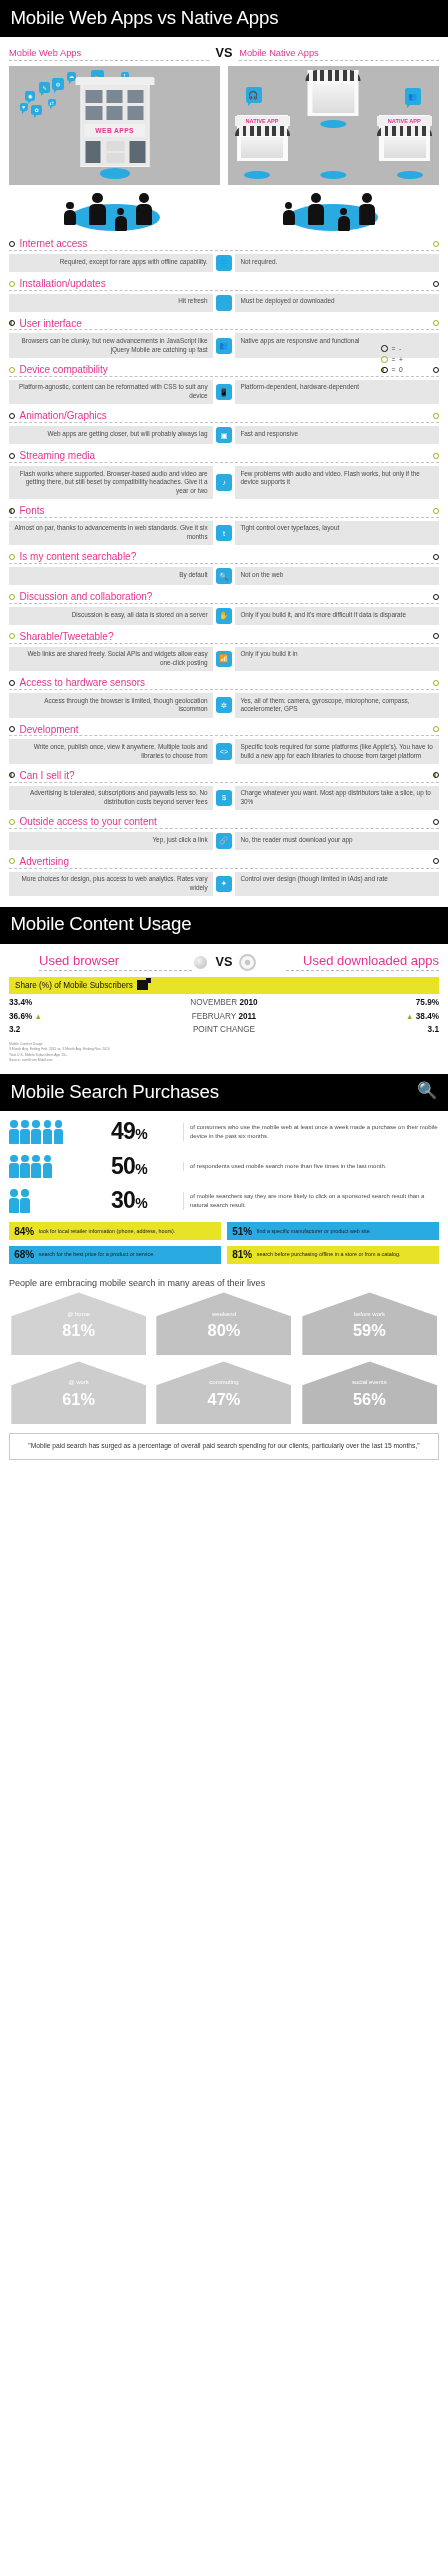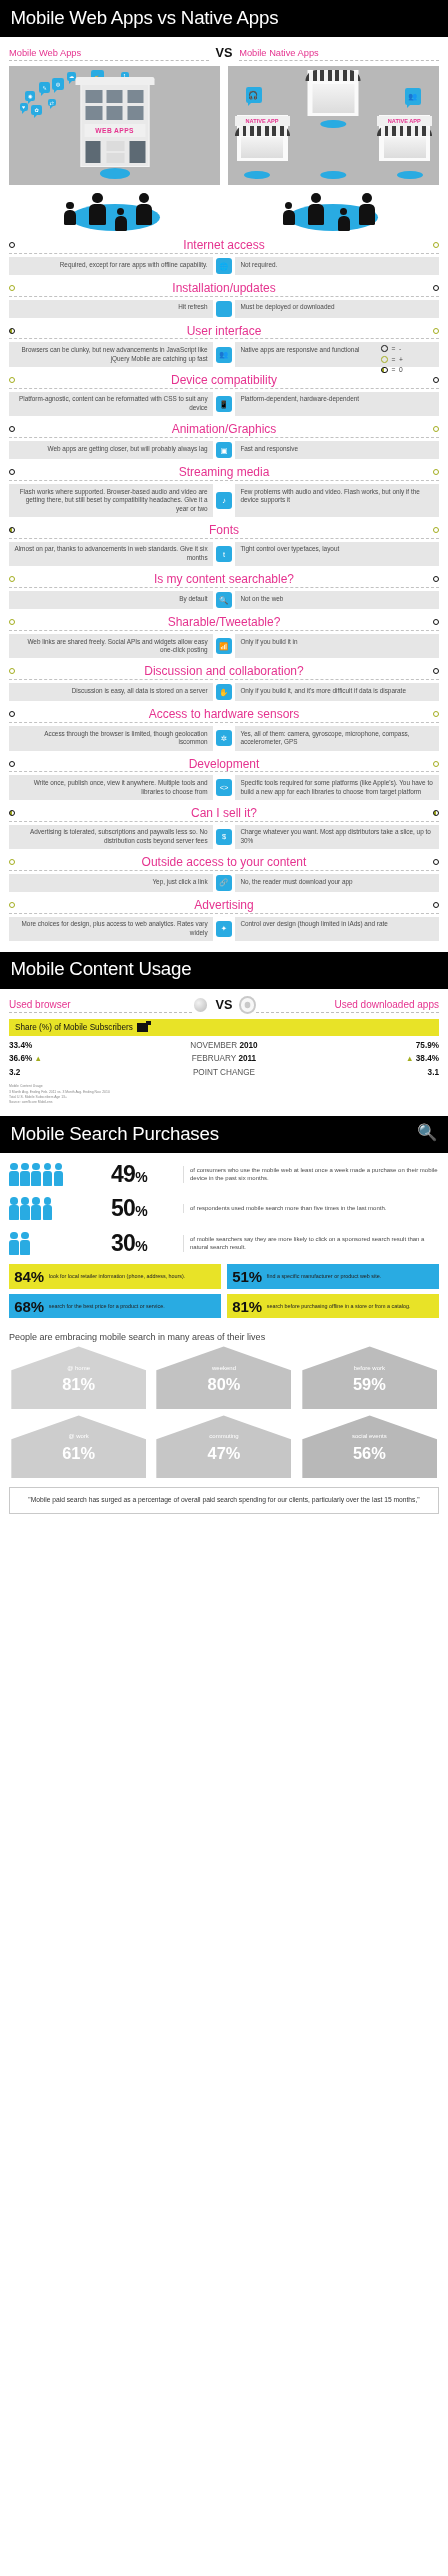--- a/index.html
+++ b/index.html
@@ -98,41 +98,41 @@
     background:linear-gradient(90deg,#a3ad1e 50%, transparent 50%); }
 
   
   .cmp{ padding:4.5px 9px 0; }
   .crow{ margin-bottom:6px; }
   .chead{
     display:flex; align-items:center; gap:4.5px;
     border-bottom:0.7px dashed #c2c2c2; padding-bottom:0.7px;
   }
   .chead .title{
-    flex:1; text-align:center; color:#e5338f; font-size:12px;
+    flex:1; color:#e5338f; font-size:10px;
   }
   .dot{ width:6px; height:6px; border-radius:50%; border:1.9px solid #111; flex:0 0 auto; }
   .dot.good{ border-color:#a3ad1e; }
   .dot.half{ border-color:#111; background:linear-gradient(90deg,#a3ad1e 50%,transparent 50%); }
   .cbody{ display:flex; align-items:stretch; gap:3px; margin-top:3px; }
   .cell{
     background:#e6e6e6; padding:3.7px 5.2px; font-size:6.4px; line-height:1.35;
     color:#4b4b4b; flex:1; min-height:18px;
   }
   .cell.l{ text-align:right; }
   .cicon{
     width:16.4px; flex:0 0 16.4px; background:#29ABE2; border-radius:3px;
     color:#fff; font-size:7.5px; display:flex; align-items:center;
     justify-content:center; align-self:center; height:16.4px;
   }
 
   
   .usage-head{ display:flex; align-items:flex-end; padding:9px 9px 0; }
-  .usage-head .u{ flex:1; color:#e5338f; font-size:10px;
-    border-bottom:0.7px dashed #bdbdbd; padding-bottom:2.2px; }
+  .usage-head .u{ flex:1; color:#e5338f; font-size:13px;
+    border-bottom:0.7px dashed #bdbdbd; padding-bottom:2.2px;margin-left:30px; }
   .usage-head .u.r{ text-align:right; }
   .globe{ width:13.4px; height:13.4px; border-radius:50%;
     background:radial-gradient(circle at 35% 35%,#f2f2f2,#b9b9b9); margin:0 1.5px 1.5px; }
   .gear{ width:13.4px; height:13.4px; border-radius:50%;
     background:#c9c9c9; margin:0 1.5px 1.5px;
     box-shadow:0 0 0 1.9px #c9c9c9, inset 0 0 0 3.7px #f7f7f7; }
   .yellowbar{
     background:#e8e327; margin:6px 9px 0; padding:3.7px 6px;
     font-size:8.2px; color:#111; display:flex; align-items:center; gap:4.5px;
   }
@@ -158,21 +158,21 @@
     letter-spacing:-0.7px; }
   .bignum small{ font-size:14px; }
   .bigtxt{ flex:1; font-size:6px; line-height:1.45; color:#4b4b4b;
     border-left:0.7px solid #ddd; padding-left:6px; }
 
   .pairs{ padding:7.5px 9px 0; }
   .pair{ display:flex; gap:6px; margin-bottom:5.2px; }
   .pbox{ flex:1; padding:3.7px 5.2px; display:flex; align-items:center; gap:4.5px; }
   .pbox.y{ background:#e8e327; }
   .pbox.c{ background:#29ABE2; }
-  .pbox .pn{ font-size:15px; font-weight:bold; color:#111; flex:0 0 auto; }
+  .pbox .pn{ font-size:10px; font-weight:bold; color:#111; flex:0 0 auto; }
   .pbox .pt{ font-size:5.4px; line-height:1.3; color:#222; }
 
   .embrace{ padding:9px 9px 3px; font-size:9px; color:#444; }
   .houses{ padding:0 9px; }
   .hrow{ display:flex; gap:6px; margin-bottom:4.5px; }
   .house{ flex:1; position:relative; height:64px; }
   .house .roofwrap{ position:absolute; inset:0; }
   .house svg{ width:100%; height:100%; display:block; }
   .house .hl{ position:absolute; top:19.4px; left:0; right:0; text-align:center;
     font-size:6px; color:#fff; }
@@ -410,39 +410,39 @@
         </div>
         <div class="cbody">
           <div class="cell l">By default</div>
           <div class="cicon">🔍</div>
           <div class="cell">Not on the web</div>
         </div>
       </div>
       <div class="crow">
         <div class="chead">
           <span class="dot good"></span>
+          <span class="title">Discussion and collaboration?</span>
+          <span class="dot "></span>
+        </div>
+        <div class="cbody">
+          <div class="cell l">Discussion is easy, all data is stored on a server</div>
+          <div class="cicon">✋</div>
+          <div class="cell">Only if you build it, and it's more difficult if data is disparate</div>
+        </div>
+      </div>
+      <div class="crow">
+        <div class="chead">
+          <span class="dot good"></span>
           <span class="title">Sharable/Tweetable?</span>
           <span class="dot "></span>
         </div>
         <div class="cbody">
           <div class="cell l">Web links are shared freely. Social APIs and widgets allow easy one-click posting</div>
           <div class="cicon">📶</div>
           <div class="cell">Only if you build it in</div>
-        </div>
-      </div>
-      <div class="crow">
-        <div class="chead">
-          <span class="dot good"></span>
-          <span class="title">Discussion and collaboration?</span>
-          <span class="dot "></span>
-        </div>
-        <div class="cbody">
-          <div class="cell l">Discussion is easy, all data is stored on a server</div>
-          <div class="cicon">✋</div>
-          <div class="cell">Only if you build it, and it's more difficult if data is disparate</div>
         </div>
       </div>
       <div class="crow">
         <div class="chead">
           <span class="dot "></span>
           <span class="title">Access to hardware sensors</span>
           <span class="dot good"></span>
         </div>
         <div class="cbody">
           <div class="cell l">Access through the browser is limited, though geolocation iscommon</div>

